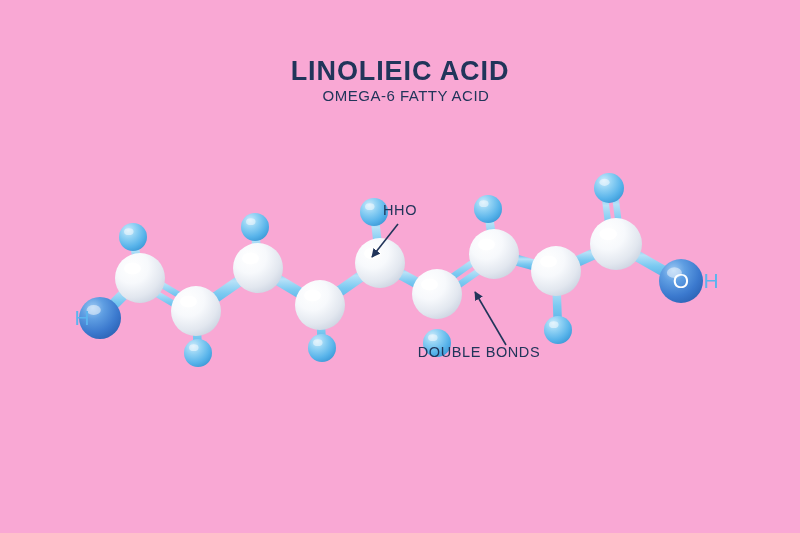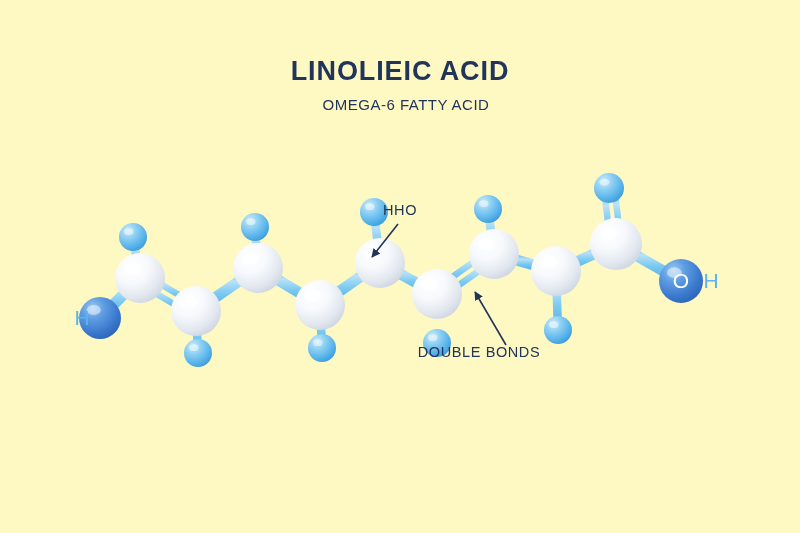--- a/index.html
+++ b/index.html
@@ -12,21 +12,21 @@
     height: 533px;
     overflow: hidden;
     font-family: "Liberation Sans", sans-serif;
     position: relative;
   }
   #stage {
     position: absolute;
     left: 0; top: 0;
     width: 800px;
     height: 533px;
-    background: #fef9c3;
+    background: #f9a8d4;
   }
   .titles {
     position: absolute;
     left: 0;
     top: 56px;
     width: 800px;
     text-align: center;
     user-select: none;
   }
   #title-main {
@@ -36,21 +36,21 @@
     letter-spacing: 0.9px;
     color: #21355a;
     line-height: 1.15;
   }
   #title-sub {
     font-family: "Liberation Sans", sans-serif;
     font-size: 15px;
     font-weight: normal;
     letter-spacing: 0.5px;
     color: #21355a;
-    margin-top: 9px;
+    margin-top: 0;
     padding-left: 12px;
   }
   #molecule-svg {
     position: absolute;
     left: 0;
     top: 0;
     width: 800px;
     height: 533px;
   }
   .annot-text {

